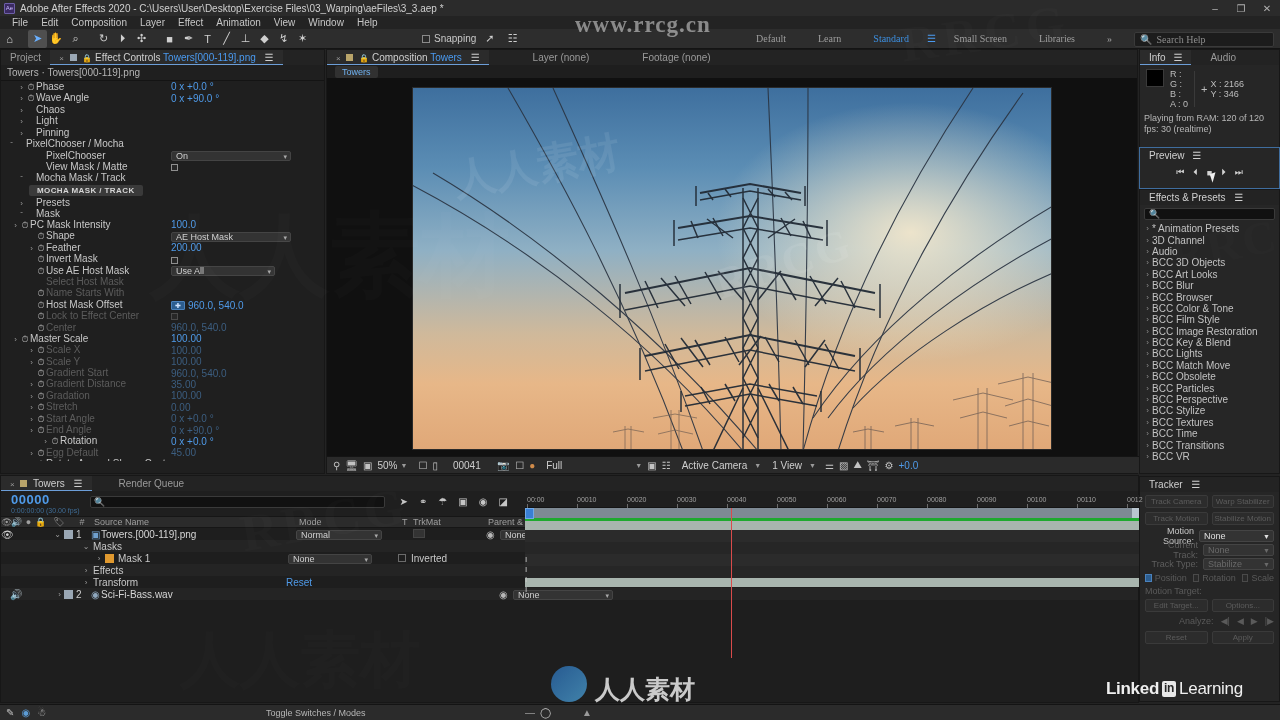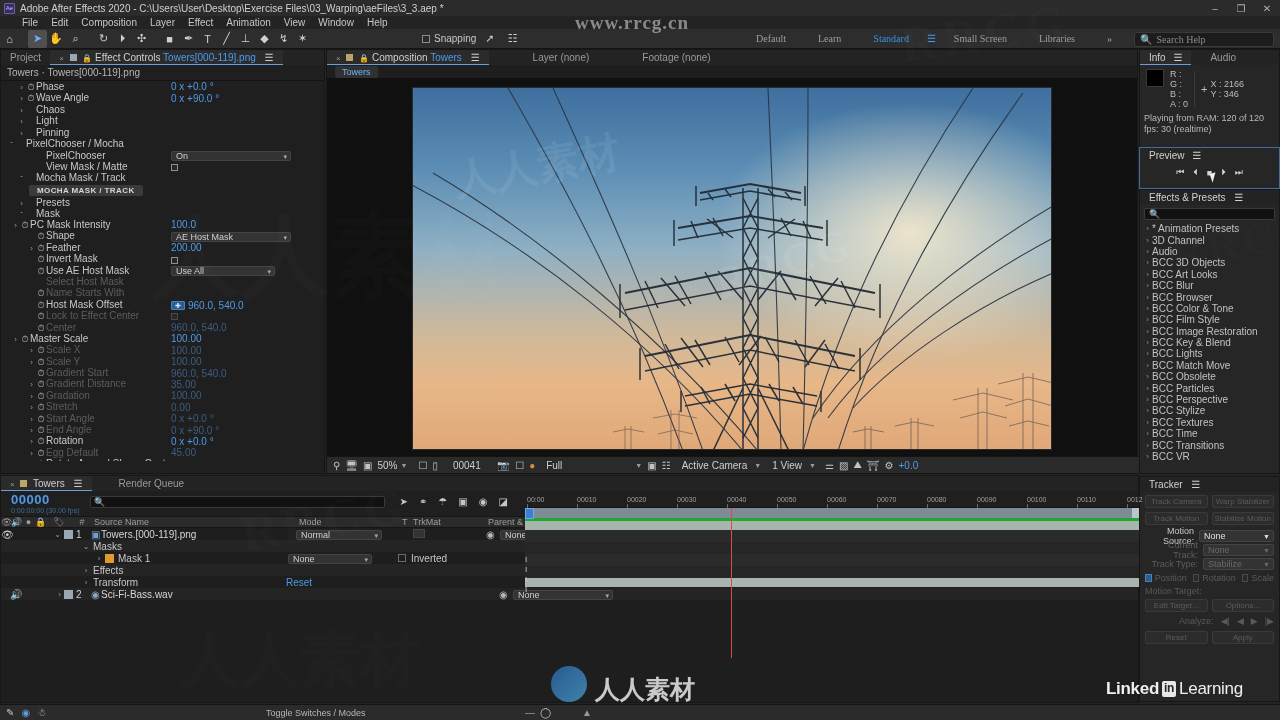--- a/index.html
+++ b/index.html
@@ -24,21 +24,21 @@
     border-radius:1px;
   }
   .title-text { font-size:10px; color:#d0d0d0; white-space:nowrap; }
   .win-ctl { position:absolute; top:0; height:16px; display:flex; align-items:center; }
   .win-btn { width:26px; height:16px; display:flex; align-items:center; justify-content:center;
              color:#b0b0b0; font-size:10px; }
 
   
   .menubar {
     position:absolute; left:0; top:16px; width:1280px; height:13px;
-    background:#232323; display:flex; align-items:center; padding-left:22px; gap:13px;
+    background:#232323; display:flex; align-items:center; padding-left:12px; gap:13px;
   }
   .menubar span { font-size:10px; color:#c6c6c6; }
 
   
   .toolbar {
     position:absolute; left:0; top:29px; width:1280px; height:20px;
     background:#2d2d2d; border-bottom:1px solid #141414; display:flex; align-items:center;
   }
   .tool { width:19px; height:18px; display:flex; align-items:center; justify-content:center;
           color:#cfcfcf; font-size:11px; }
@@ -398,21 +398,21 @@
         </div>
         <div class="ec-row dim">
           <div class="lbl" style="padding-left: 26px;"><span class="tw">›</span><span class="sw">⏱</span><span>Start Angle</span></div>
           <div class="val"><span class="num">0 x +0.0 °</span></div>
         </div>
         <div class="ec-row dim">
           <div class="lbl" style="padding-left: 26px;"><span class="tw">›</span><span class="sw">⏱</span><span>End Angle</span></div>
           <div class="val"><span class="num">0 x +90.0 °</span></div>
         </div>
         <div class="ec-row">
-          <div class="lbl" style="padding-left: 26px;"><span class="tw">›</span><span class="sw">⏱</span><span>Rotation</span></div>
+          <div class="lbl" style="padding-left: 40px;"><span class="tw">›</span><span class="sw">⏱</span><span>Rotation</span></div>
           <div class="val"><span class="num">0 x +0.0 °</span></div>
         </div>
         <div class="ec-row dim">
           <div class="lbl" style="padding-left: 26px;"><span class="tw">›</span><span class="sw">⏱</span><span>Egg Default</span></div>
           <div class="val"><span class="num">45.00</span></div>
         </div>
         <div class="ec-row">
           <div class="lbl" style="padding-left: 26px;"><span class="tw"></span><span class="sw">⏱</span><span>Rotate Around Shape Center</span></div>
           <div class="val"></div>
         </div>
@@ -909,21 +909,21 @@
   <div class="bottombar">
     <span style="font-size:10px;color:#c0c0c0;">✎</span>
     <span style="font-size:10px;color:#5b9bd5;">◉</span>
     <span style="font-size:10px;color:#c0c0c0;">☃</span>
     <span class="bb-mid">Toggle Switches / Modes</span>
     <span style="position:absolute;left:525px;font-size:10px;color:#9a9a9a;">—</span>
     <span style="position:absolute;left:540px;font-size:10px;color:#cfcfcf;">◯</span>
     <span style="position:absolute;left:582px;font-size:10px;color:#9a9a9a;">▲</span>
   </div>
 
-  <div class="wm" style="left:575px;top:12px;font-size:19px;letter-spacing:1px;opacity:0.85;color:rgba(255,255,255,0.55);">www.rrcg.cn</div>
+  <div class="wm" style="left:575px;top:12px;font-size:23px;letter-spacing:1px;opacity:0.85;color:rgba(255,255,255,0.55);">www.rrcg.cn</div>
   <div class="wm" style="left:900px;top:4px;font-size:50px;letter-spacing:6px;transform:rotate(-8deg);opacity:0.09;">RRCG</div>
   <div class="wm wm-cn" style="left:150px;top:195px;font-size:90px;opacity:0.10;">人人素材</div>
   <div class="wm" style="left:240px;top:490px;font-size:52px;letter-spacing:4px;transform:rotate(-10deg);opacity:0.09;">RRCG</div>
   <div class="wm wm-cn" style="left:180px;top:620px;font-size:60px;opacity:0.08;">人人素材</div>
   <div class="wm" style="left:1170px;top:215px;font-size:46px;letter-spacing:3px;transform:rotate(-12deg);opacity:0.08;">RRCG</div>
   <div class="circlewm"></div>
   <div class="wm wm-cn" style="left:595px;top:673px;font-size:25px;opacity:0.85;color:rgba(255,255,255,0.9);">人人素材</div>
   <div class="lil">
     <span>Linked</span>
     <span class="in">in</span>

